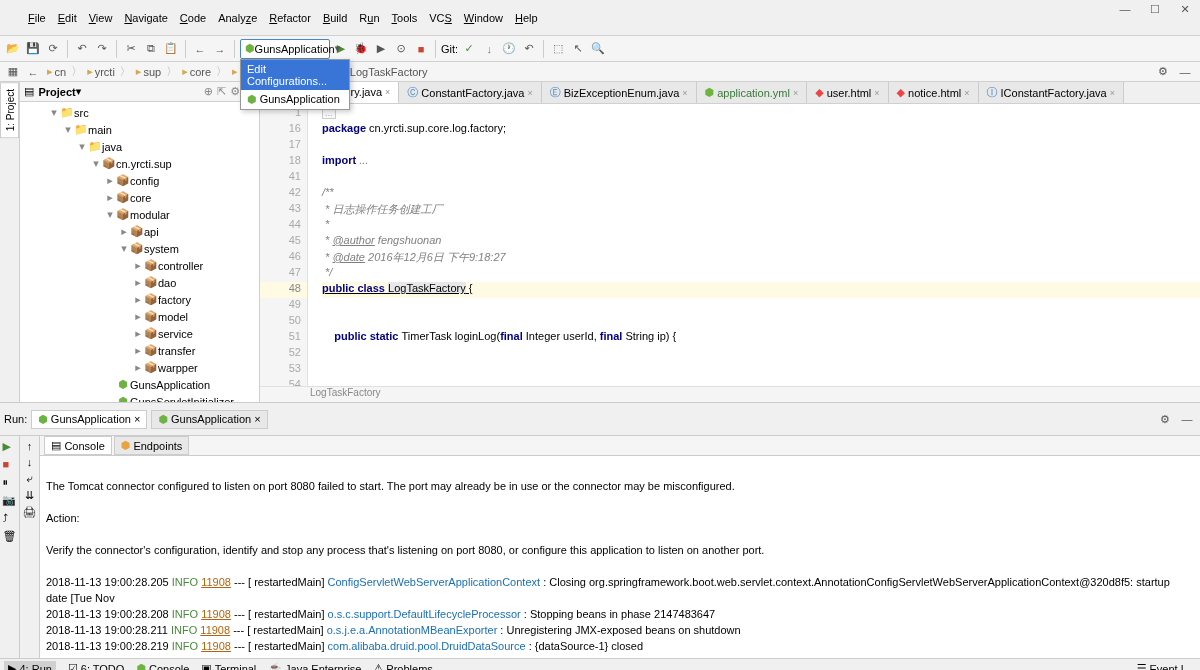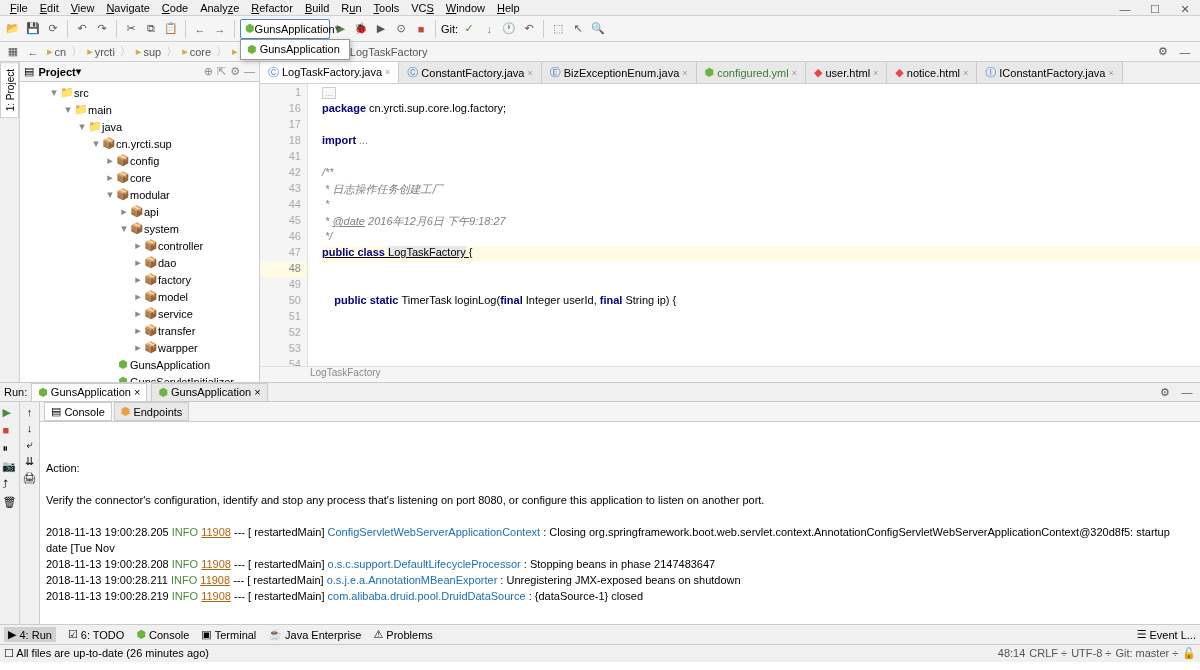--- a/index.html
+++ b/index.html
@@ -1,17 +1,17 @@
 <!DOCTYPE html>
 <html><head>
 <meta charset="utf-8">
 <style>
 * { margin: 0; padding: 0; box-sizing: border-box; font-family: "Segoe UI", Arial, sans-serif; font-size: 11px; }
 body { background: #fff; color: #000; overflow: hidden; width: 1200px; height: 670px; }
-.menubar { display: flex; align-items: center; height: 16px; background: #f0f0f0; border-bottom: 1px solid #d0d0d0; padding-left: 4px; }
+.menubar { display: flex; align-items: center; height: 36px; background: #f0f0f0; border-bottom: 1px solid #d0d0d0; padding-left: 22px; }
 .menubar span { padding: 2px 6px; cursor: pointer; }
 .menubar span u { text-decoration: underline; }
 .toolbar { display: flex; align-items: center; height: 26px; background: #f5f5f5; border-bottom: 1px solid #d0d0d0; padding: 0 4px; gap: 2px; }
 .tb-icon { width: 18px; height: 18px; display: inline-flex; align-items: center; justify-content: center; color: #555; cursor: pointer; }
 .tb-sep { width: 1px; height: 18px; background: #ccc; margin: 0 3px; }
 .run-config { position: relative; border: 1px solid #4a86c7; background: #fff; height: 20px; width: 90px; display: flex; align-items: center; padding: 0 4px; border-radius: 2px; }
 .run-config .rc-text { color: #000; flex: 1; }
 .run-config .rc-arrow { color: #555; }
 .rc-dropdown { position: absolute; top: 19px; left: -1px; width: 110px; background: #fff; border: 1px solid #999; box-shadow: 2px 2px 5px rgba(0,0,0,0.2); z-index: 100; }
 .rc-dropdown .rc-item { padding: 3px 6px; }
@@ -45,21 +45,21 @@
 .margin { width: 14px; background: #fff; }
 .code { flex: 1; font-family: Consolas, monospace; font-size: 11px; padding-top: 2px; }
 .code-line { height: 16px; white-space: pre; }
 .code-line.hl { background: #fffae3; text-decoration: underline; }
 .kw { color: #000080; font-weight: bold; }
 .cmt { color: #808080; font-style: italic; }
 .doc-tag { color: #808080; font-style: italic; text-decoration: underline; }
 .fold { color: #aaa; border: 1px solid #ccc; padding: 0 2px; background: #f9f9f9; font-size: 9px; }
 .class-hl { background: #e8e8e8; }
 .bc-path { height: 16px; background: #f5f5f5; border-top: 1px solid #e0e0e0; padding-left: 50px; color: #888; font-size: 10px; }
-.run-header { display: flex; align-items: center; height: 20px; background: #f0f0f0; border-top: 1px solid #ccc; border-bottom: 1px solid #ccc; padding: 0 4px; gap: 4px; }
+.run-header { display: flex; align-items: center; height: 34px; background: #f0f0f0; border-top: 1px solid #ccc; border-bottom: 1px solid #ccc; padding: 0 4px; gap: 4px; }
 .run-tab { padding: 2px 6px; background: #fff; border: 1px solid #ccc; display: flex; align-items: center; gap: 3px; }
 .run-tab.dim { background: #e8e8e8; }
 .run-body { display: flex; height: 222px; }
 .run-side { width: 20px; background: #f0f0f0; border-right: 1px solid #ccc; display: flex; flex-direction: column; align-items: center; gap: 4px; padding-top: 4px; }
 .run-side .rb { width: 14px; height: 14px; }
 .console-area { flex: 1; display: flex; flex-direction: column; }
 .console-tabs { display: flex; height: 20px; background: #f5f5f5; border-bottom: 1px solid #ccc; gap: 2px; padding-left: 4px; }
 .console-tab { padding: 2px 6px; border: 1px solid #ccc; background: #fff; display: flex; align-items: center; gap: 3px; }
 .console-out { flex: 1; overflow: auto; font-family: Consolas, monospace; font-size: 11px; padding: 6px; line-height: 16px; }
 .log-info { color: #4a8a3a; }
@@ -111,20 +111,21 @@
   <span class="tb-icon">📋</span>
   <span class="tb-sep"></span>
   <span class="tb-icon">←</span>
   <span class="tb-icon">→</span>
   <span class="tb-sep"></span>
   <div class="run-config">
     <span style="color:#6db33f">⬢</span>
     <span class="rc-text">GunsApplication</span>
     <span class="rc-arrow">▾</span>
     <div class="rc-dropdown">
+      <div class="rc-item rc-sel">Edit Configurations...</div>
       <div class="rc-item"><span style="color:#6db33f">⬢</span> <span>GunsApplication</span></div>
     </div>
   </div>
   <span class="tb-icon" style="color:#4a8a3a">▶</span>
   <span class="tb-icon" style="color:#4a8a3a">🐞</span>
   <span class="tb-icon">▶</span>
   <span class="tb-icon">⊙</span>
   <span class="tb-icon" style="color:#c43">■</span>
   <span class="tb-sep"></span>
   <span>Git:</span>
@@ -304,21 +305,21 @@
           <span>ConstantFactory.java</span>
           <span class="x">×</span>
         </div>
       <div class="ed-tab">
           <span style="color:#4a86c7">Ⓔ</span>
           <span>BizExceptionEnum.java</span>
           <span class="x">×</span>
         </div>
       <div class="ed-tab">
           <span style="color:#6db33f">⬢</span>
-          <span style="color:#3a7a3a">configured.yml</span>
+          <span style="color:#3a7a3a">application.yml</span>
           <span class="x">×</span>
         </div>
       <div class="ed-tab">
           <span style="color:#e44">◆</span>
           <span>user.html</span>
           <span class="x">×</span>
         </div>
       <div class="ed-tab">
           <span style="color:#e44">◆</span>
           <span>notice.html</span>
@@ -354,20 +355,21 @@
       <div class="margin"></div>
       <div class="code">
         <div class="code-line"><span class="fold">...</span></div>
         <div class="code-line"><span class="kw">package</span><span> cn.yrcti.sup.core.log.factory;</span></div>
         <div class="code-line"></div>
         <div class="code-line"><span class="kw">import</span><span class="cmt"> ...</span></div>
         <div class="code-line"></div>
         <div class="code-line"><span class="cmt">/**</span></div>
         <div class="code-line"><span class="cmt"> * 日志操作任务创建工厂</span></div>
         <div class="code-line"><span class="cmt"> *</span></div>
+        <div class="code-line"><span class="cmt"> * </span><span class="doc-tag">@author</span><span class="cmt"> fengshuonan</span></div>
         <div class="code-line"><span class="cmt"> * </span><span class="doc-tag">@date</span><span class="cmt"> 2016年12月6日 下午9:18:27</span></div>
         <div class="code-line"><span class="cmt"> */</span></div>
         <div class="code-line hl"><span class="kw">public class </span><span class="class-hl">LogTaskFactory</span><span> {</span></div>
         <div class="code-line"></div>
         <div class="code-line"></div>
         <div class="code-line">    <span class="kw">public static </span><span>TimerTask loginLog(</span><span class="kw">final </span><span>Integer userId, </span><span class="kw">final </span><span>String ip) {</span></div>
       </div>
     </div>
     <div class="bc-path">LogTaskFactory</div>
   </div>
@@ -408,21 +410,21 @@
   <div class="console-area">
     <div class="console-tabs">
       <div class="console-tab">▤ <span>Console</span></div>
       <div class="console-tab" style="background:#e8e8e8">
           <span style="color:#e8a33d">⬢</span> 
           <span>Endpoints</span>
         </div>
     </div>
     <div class="console-out">
       <br>
-      <br>
+      <div>The Tomcat connector configured to listen on port 8080 failed to start. The port may already be in use or the connector may be misconfigured.</div><br>
       <div>Action:</div><br>
       <div>Verify the connector's configuration, identify and stop any process that's listening on port 8080, or configure this application to listen on another port.</div><br>
       <div><span>2018-11-13 19:00:28.205</span>  <span class="log-info">INFO</span> <span class="log-pid">11908</span><span> --- [  restartedMain] </span><span class="log-cls">ConfigServletWebServerApplicationContext</span><span>  : Closing org.springframework.boot.web.servlet.context.AnnotationConfigServletWebServerApplicationContext@320d8f5: startup date [Tue Nov</span></div>
       <div><span>2018-11-13 19:00:28.208</span>  <span class="log-info">INFO</span> <span class="log-pid">11908</span><span> --- [  restartedMain] </span><span class="log-cls">o.s.c.support.DefaultLifecycleProcessor</span><span>   : Stopping beans in phase 2147483647</span></div>
       <div><span>2018-11-13 19:00:28.211</span>  <span class="log-info">INFO</span> <span class="log-pid">11908</span><span> --- [  restartedMain] </span><span class="log-cls">o.s.j.e.a.AnnotationMBeanExporter</span><span>         : Unregistering JMX-exposed beans on shutdown</span></div>
       <div><span>2018-11-13 19:00:28.219</span>  <span class="log-info">INFO</span> <span class="log-pid">11908</span><span> --- [  restartedMain] </span><span class="log-cls">com.alibaba.druid.pool.DruidDataSource</span><span>    : {dataSource-1} closed</span></div>
       
     </div>
   </div>
 </div>

